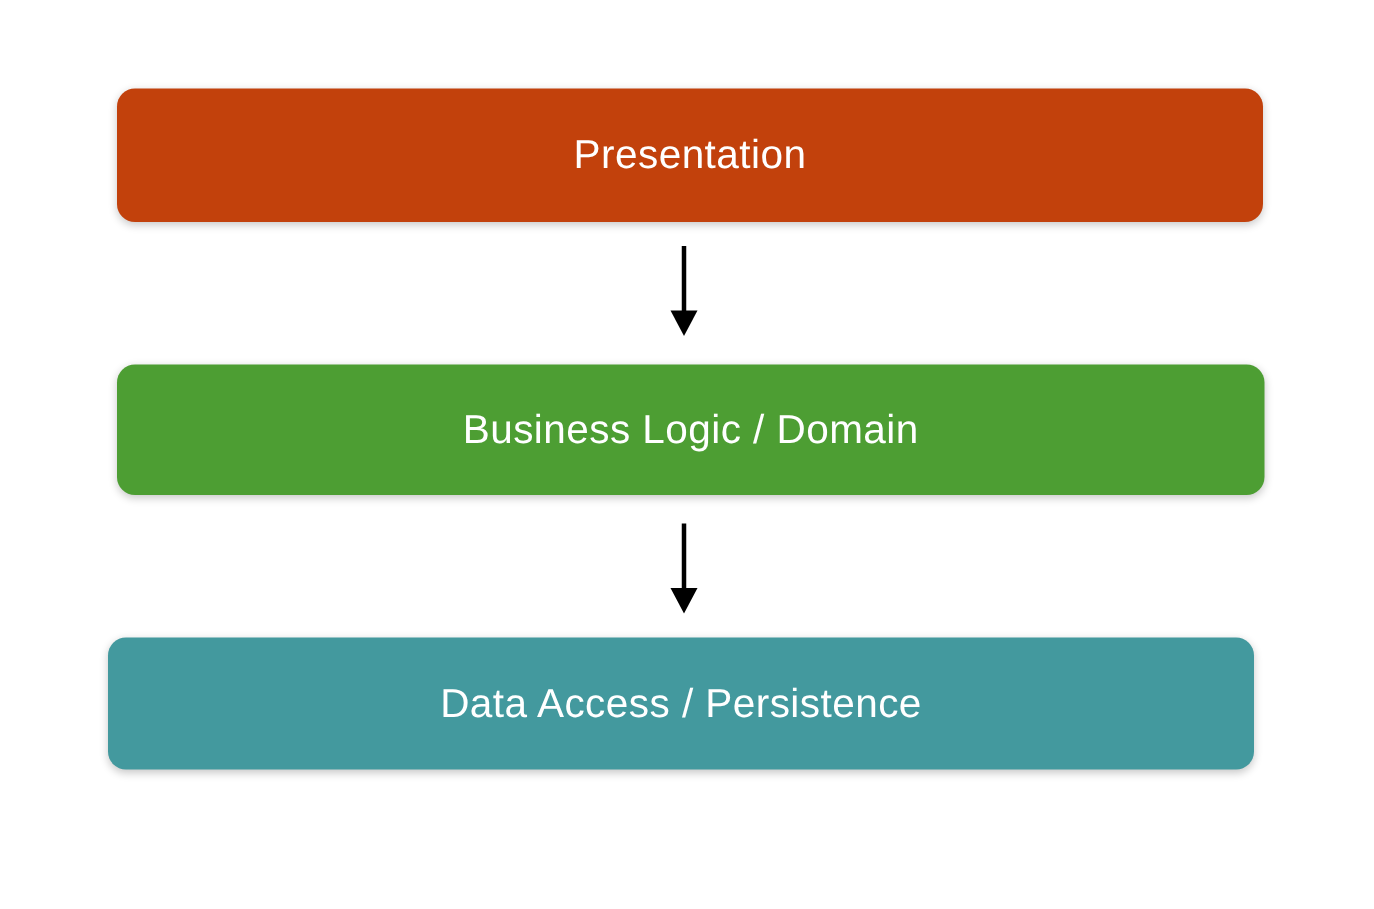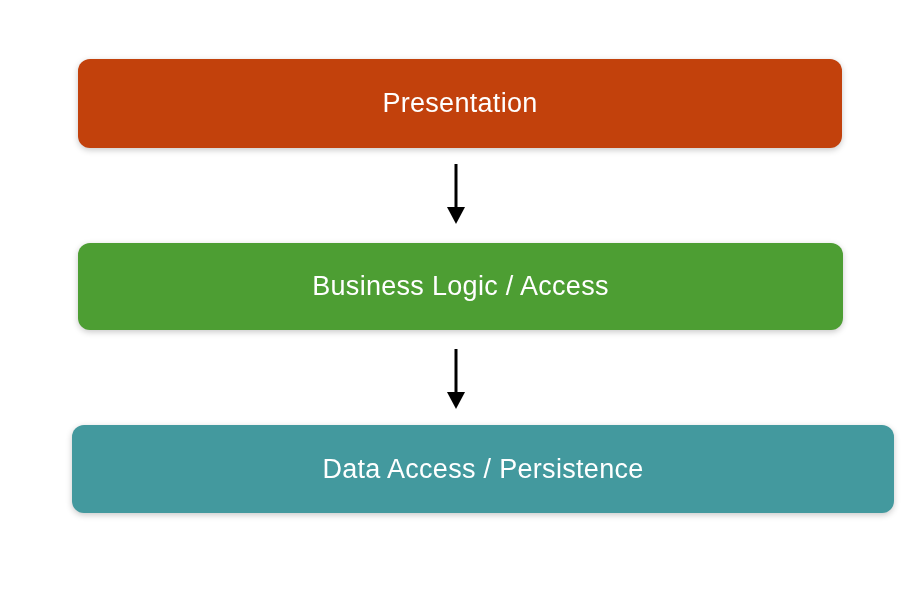--- a/index.html
+++ b/index.html
@@ -26,21 +26,21 @@
   .layer-label {
     color: #ffffff;
     font-size: 27px;
     font-weight: 400;
     letter-spacing: 0.3px;
     white-space: nowrap;
     text-align: center;
   }
   .box-presentation { left: 78px; top: 59px;  width: 764px; height: 89px; }
   .box-business     { left: 78px; top: 243px; width: 765px; height: 87px; }
-  .box-data         { left: 72px; top: 425px; width: 822px; height: 88px; }
+  .box-data         { left: 72px; top: 425px; width: 764px; height: 88px; }
   .arrow {
     position: absolute;
     width: 32px;
     height: 64px;
     left: 440px;
   }
   .arrow-1 { top: 162px; }
   .arrow-2 { top: 347px; }
   .arrow svg { display: block; width: 100%; height: 100%; }
 </style>
@@ -54,21 +54,21 @@
   </div>
 
   <div class="arrow arrow-1">
     <svg viewBox="0 0 32 64" xmlns="http://www.w3.org/2000/svg">
       <line x1="16" y1="2" x2="16" y2="47" stroke="#000000" stroke-width="3"></line>
       <polygon points="7,45 25,45 16,62" fill="#000000"></polygon>
     </svg>
   </div>
 
   <div class="layer-box box-business" style="background-color: rgb(77, 158, 51);">
-    <span class="layer-label">Business Logic / Access</span>
+    <span class="layer-label">Business Logic / Domain</span>
   </div>
 
   <div class="arrow arrow-2">
     <svg viewBox="0 0 32 64" xmlns="http://www.w3.org/2000/svg">
       <line x1="16" y1="2" x2="16" y2="47" stroke="#000000" stroke-width="3"></line>
       <polygon points="7,45 25,45 16,62" fill="#000000"></polygon>
     </svg>
   </div>
 
   <div class="layer-box box-data" style="background-color: rgb(67, 153, 158);">

